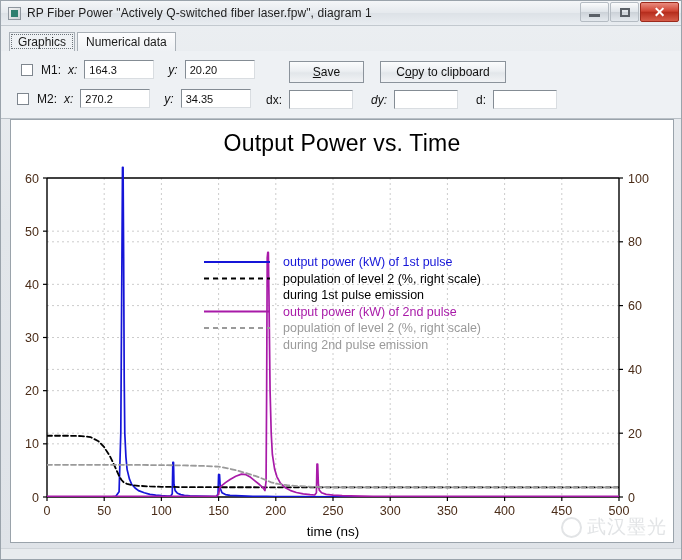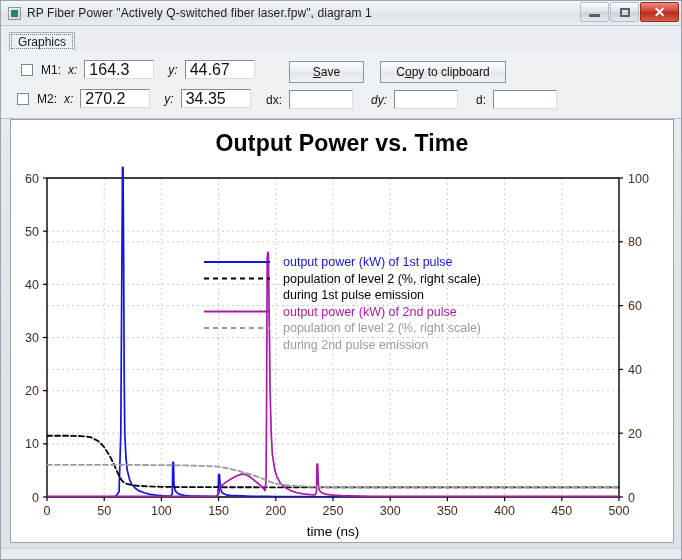--- a/index.html
+++ b/index.html
@@ -75,41 +75,41 @@
   .row1{left:20px;top:8px;}
   .row2{left:16px;top:37px;}
   .cbox{
     width:12px;height:12px;border:1px solid #7e868e;background:#fff;
     box-sizing:border-box;margin-right:8px;
   }
   .lbl{font-size:12px;color:#111;margin-right:7px;}
   .lbl.ital{font-style:italic;}
   .tfield{
     height:19px;border:1px solid #848c94;background:#fff;box-sizing:border-box;
-    font-size:16px;color:#111;display:flex;align-items:center;padding-left:4px;
+    font-size:11px;color:#111;display:flex;align-items:center;padding-left:4px;
     border-right-color:#d9dde1;border-bottom-color:#d9dde1;
   }
   .w70{width:70px;}
   .w64{width:64px;}
   .gap{width:14px;}
   .btn{
     height:22px;border:1px solid #8b939b;box-sizing:border-box;
     background:linear-gradient(to bottom,#fbfcfd,#eceff2 45%,#e2e6ea 55%,#f1f3f5);
     font-size:12px;color:#111;display:flex;align-items:center;justify-content:center;
   }
   .btn u{text-decoration:underline;}
 
   
   .plot-outer{
     position:absolute;left:9px;top:118px;width:664px;height:424px;
     background:#ffffff;border:1px solid #9aa3ab;box-sizing:border-box;overflow:hidden;
   }
   .plot-title{
     position:absolute;left:0;right:0;top:10px;text-align:center;
-    font-size:23px;font-weight:bold;color:#000;letter-spacing:0.2px;
+    font-size:23px;font-weight:normal;color:#000;letter-spacing:0.2px;
   }
   svg.plot{position:absolute;left:0;top:0;}
   .watermark{
     position:absolute;right:6px;bottom:2px;
     font-size:19px;color:#e2e4e6;letter-spacing:1px;
     display:flex;align-items:center;gap:5px;
     pointer-events:none;
   }
   .wm-logo{
     width:17px;height:17px;border:2px solid #e2e4e6;border-radius:50%;
@@ -136,32 +136,33 @@
           <span class="max-glyph"></span>
         </div>
       <div class="wb close">
           <span class="x-glyph">✕</span>
         </div>
     </div>
   </div>
 
   <div class="tabstrip">
     <div class="tab active">Graphics</div>
+    <div class="tab">Numerical data</div>
   </div>
 
   <div class="ctrl-panel">
 
     <div class="row row1">
       <div class="cbox"></div>
       <div class="lbl">M1:</div>
       <div class="lbl ital">x:</div>
       <div class="tfield w70">164.3</div>
       <div class="gap"></div>
       <div class="lbl ital">y:</div>
-      <div class="tfield w70">44.67</div>
+      <div class="tfield w70">20.20</div>
     </div>
 
     <div class="row row2">
       <div class="cbox"></div>
       <div class="lbl">M2:</div>
       <div class="lbl ital">x:</div>
       <div class="tfield w70">270.2</div>
       <div class="gap"></div>
       <div class="lbl ital">y:</div>
       <div class="tfield w70">34.35</div>
@@ -278,16 +279,20 @@
         <text x="272" y="146" font-family="&quot;Liberation Sans&quot;, sans-serif" font-size="12.5" fill="#1515d8">output power (kW) of 1st pulse</text>
         <line x1="193" y1="158.5" x2="259" y2="158.5" stroke="#000000" stroke-width="2" stroke-dasharray="5,4"></line>
         <text x="272" y="162.5" font-family="&quot;Liberation Sans&quot;, sans-serif" font-size="12.5" fill="#000000">population of level 2 (%, right scale)</text>
         <text x="272" y="179" font-family="&quot;Liberation Sans&quot;, sans-serif" font-size="12.5" fill="#000000">during 1st pulse emission</text>
         <line x1="193" y1="191.5" x2="259" y2="191.5" stroke="#a81aa8" stroke-width="2"></line>
         <text x="272" y="195.5" font-family="&quot;Liberation Sans&quot;, sans-serif" font-size="12.5" fill="#a81aa8">output power (kW) of 2nd pulse</text>
         <line x1="193" y1="208" x2="259" y2="208" stroke="#9a9a9a" stroke-width="2" stroke-dasharray="5,4"></line>
         <text x="272" y="212" font-family="&quot;Liberation Sans&quot;, sans-serif" font-size="12.5" fill="#9a9a9a">population of level 2 (%, right scale)</text>
         <text x="272" y="228.5" font-family="&quot;Liberation Sans&quot;, sans-serif" font-size="12.5" fill="#9a9a9a">during 2nd pulse emission</text>
       </svg>
+    <div class="watermark">
+      <span class="wm-logo"></span>
+      <span>武汉墨光</span>
+    </div>
   </div>
 
   <div class="status-strip"></div>
 </div>
 
 </body></html>

